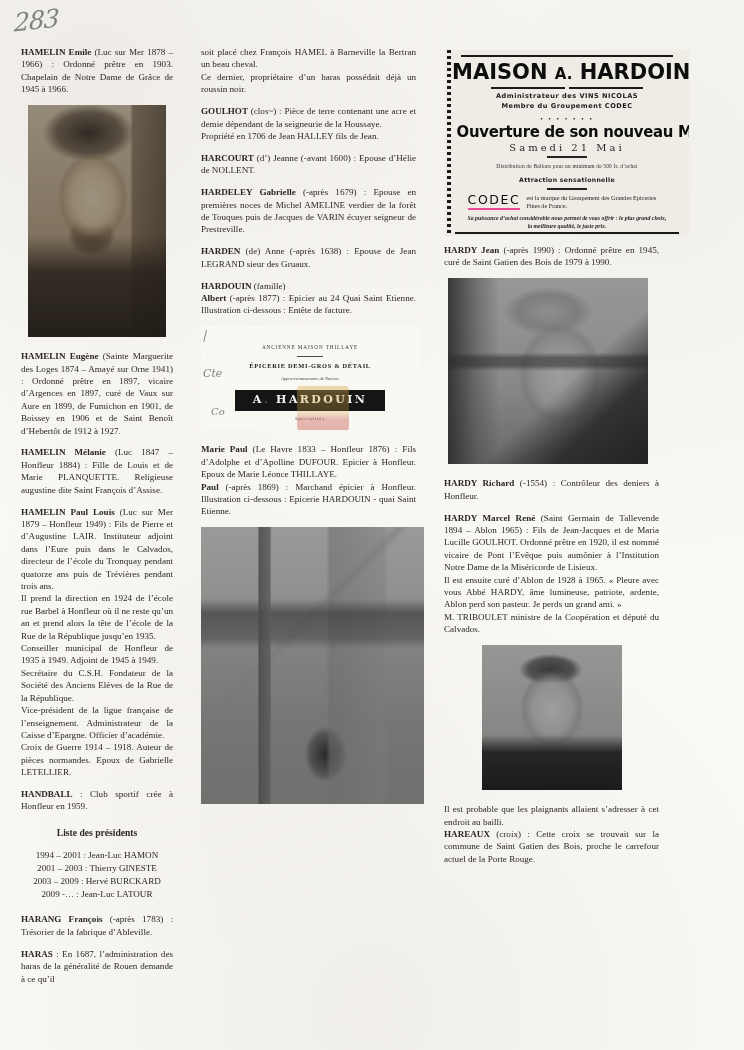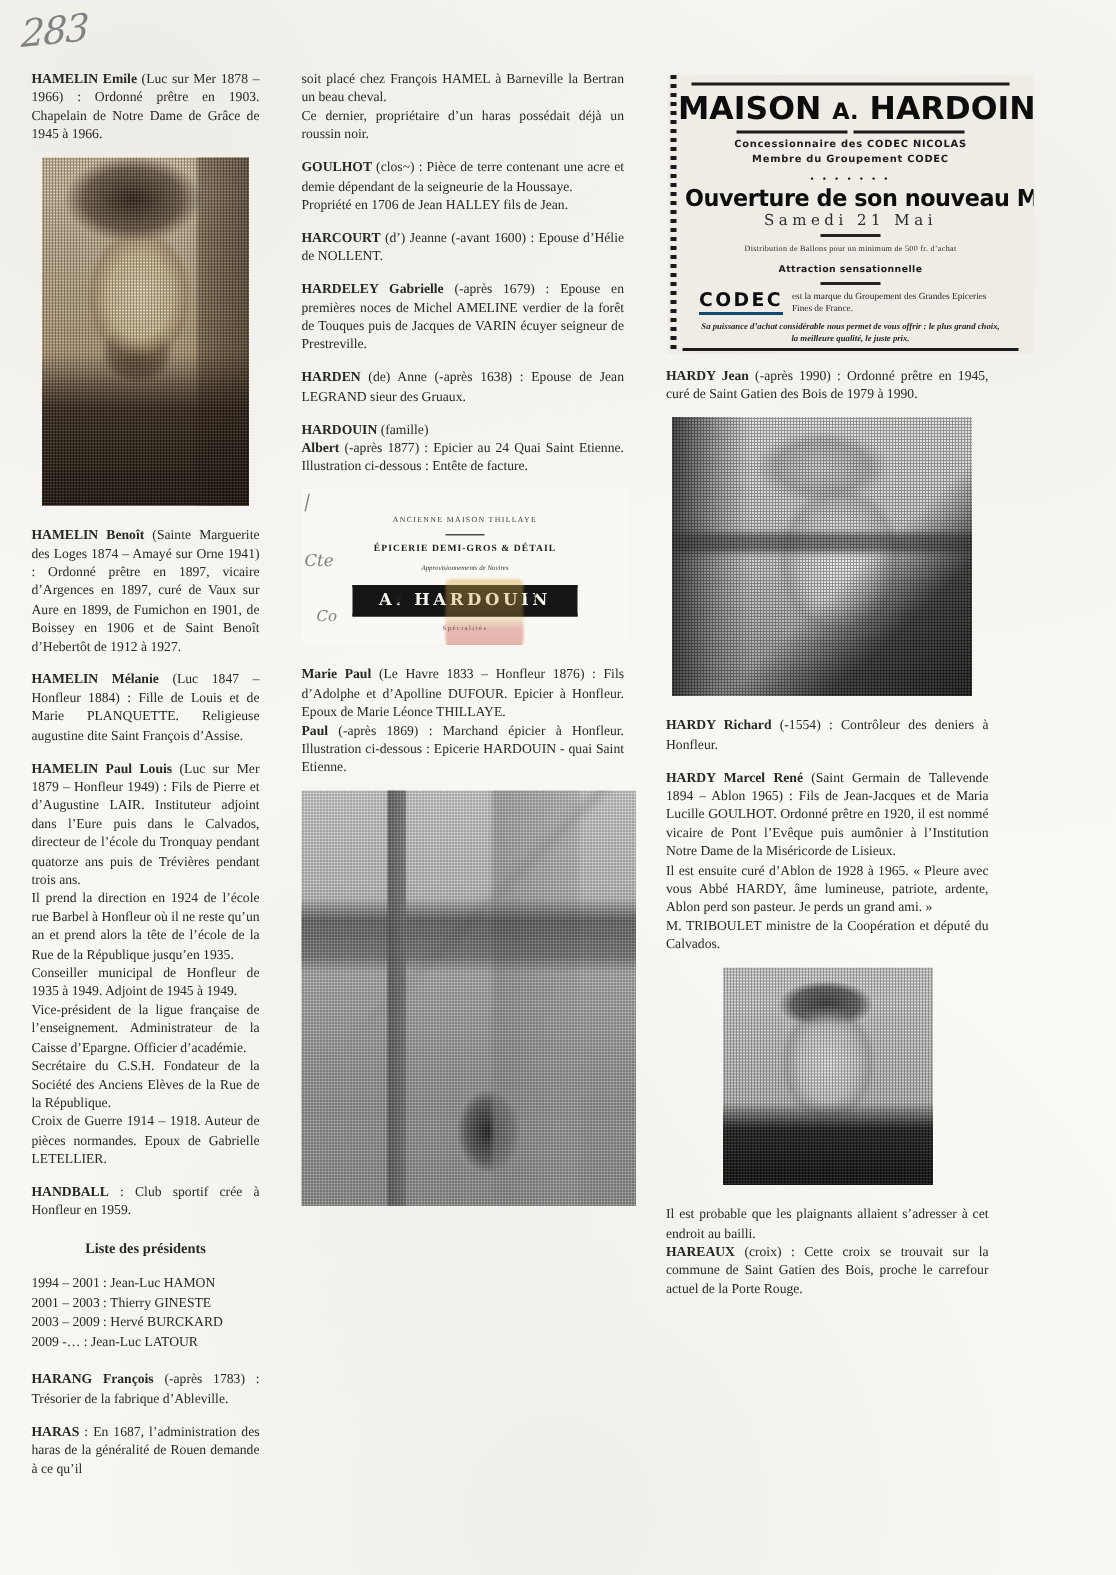--- a/index.html
+++ b/index.html
@@ -86,21 +86,21 @@
   }
   .hw { font-weight: bold; }
   .bold-center {
     font-weight: bold;
     text-align: center;
     margin: 14px 0 10px 0;
     font-size: 9.6px;
   }
   .list-line {
     margin: 0;
-    text-align: left;
+    text-align: center;
     line-height: 12.8px;
     font-family: Liberation Serif, serif;
   }
   .spacer-sm { height: 9px; }
   .spacer-md { height: 13px; }
 
   
   .photo {
     position: relative;
     overflow: hidden;
@@ -389,25 +389,25 @@
   }
   .ad-codec-row {
     display: flex;
     align-items: center;
     justify-content: center;
     gap: 6px;
     margin-top: 4px;
   }
   .ad-codec-word {
     font-family: "DejaVu Sans", sans-serif;
-    font-weight: bold;
+    font-weight: normal;
     font-size: 12.5px;
     letter-spacing: 1.6px;
     color: #0d0d0d;
-    border-bottom: 2px solid #0c4a6e;
+    border-bottom: 2px solid #ec4899;
     padding-bottom: 1px;
   }
   .ad-codec-text {
     font-size: 6.2px;
     line-height: 8px;
     color: #222;
     text-align: left;
     max-width: 140px;
   }
   .ad-italic {
@@ -446,29 +446,29 @@
     <div class="columns">
 
       <div class="col col-1">
 
         <p class="entry"><span class="hw">HAMELIN Emile</span> (Luc sur Mer 1878 – 1966) : Ordonné prêtre en 1903. Chapelain de Notre Dame de Grâce de 1945 à 1966.</p>
 
         <div class="photo halftone portrait-hamelin"></div>
 
         <div class="spacer-md"></div>
 
-        <p class="entry"><span class="hw">HAMELIN Benoît</span> (Sainte Marguerite des Loges 1874 – Amayé sur Orne 1941) : Ordonné prêtre en 1897, vicaire d’Argences en 1897, curé de Vaux sur Aure en 1899, de Fumichon en 1901, de Boissey en 1906 et de Saint Benoît d’Hebertôt de 1912 à 1927.</p>
+        <p class="entry"><span class="hw">HAMELIN Eugène</span> (Sainte Marguerite des Loges 1874 – Amayé sur Orne 1941) : Ordonné prêtre en 1897, vicaire d’Argences en 1897, curé de Vaux sur Aure en 1899, de Fumichon en 1901, de Boissey en 1906 et de Saint Benoît d’Hebertôt de 1912 à 1927.</p>
 
         <p class="entry"><span class="hw">HAMELIN Mélanie</span> (Luc 1847 – Honfleur 1884) : Fille de Louis et de Marie PLANQUETTE. Religieuse augustine dite Saint François d’Assise.</p>
 
         <p class="tight"><span class="hw">HAMELIN Paul Louis</span> (Luc sur Mer 1879 – Honfleur 1949) : Fils de Pierre et d’Augustine LAIR. Instituteur adjoint dans l’Eure puis dans le Calvados, directeur de l’école du Tronquay pendant quatorze ans puis de Trévières pendant trois ans.</p>
         <p class="tight">Il prend la direction en 1924 de l’école rue Barbel à Honfleur où il ne reste qu’un an et prend alors la tête de l’école de la Rue de la République jusqu’en 1935.</p>
         <p class="tight">Conseiller municipal de Honfleur de 1935 à 1949. Adjoint de 1945 à 1949.</p>
+        <p class="tight">Secrétaire du C.S.H. Fondateur de la Société des Anciens Elèves de la Rue de la République.</p>
         <p class="tight">Vice-président de la ligue française de l’enseignement. Administrateur de la Caisse d’Epargne. Officier d’académie.</p>
-        <p class="tight">Secrétaire du C.S.H. Fondateur de la Société des Anciens Elèves de la Rue de la République.</p>
         <p class="entry">Croix de Guerre 1914 – 1918. Auteur de pièces normandes. Epoux de Gabrielle LETELLIER.</p>
 
         <p class="entry"><span class="hw">HANDBALL</span> : Club sportif crée à Honfleur en 1959.</p>
 
         <div class="bold-center">Liste des présidents</div>
 
         <p class="list-line">1994 – 2001 : Jean-Luc HAMON</p>
         <p class="list-line">2001 – 2003 : Thierry GINESTE</p>
         <p class="list-line">2003 – 2009 : Hervé BURCKARD</p>
         <p class="list-line">2009 -… : Jean-Luc LATOUR</p>
@@ -535,21 +535,21 @@
 
           <div class="ad-topline"></div>
 
           <div class="ad-title"><span>MAISON</span> <span class="small">A.</span> <span>HARDOIN</span></div>
 
           <div class="ad-rules">
               <i></i>
               <i></i>
             </div>
 
-          <div class="ad-sub1">Concessionnaire des CODEC NICOLAS</div>
+          <div class="ad-sub1">Administrateur des VINS NICOLAS</div>
           <div class="ad-sub2">Membre du Groupement CODEC</div>
           <div class="ad-dots">• • • • • • •</div>
 
           <div class="ad-headline">Ouverture de son nouveau Magasin</div>
           <div class="ad-date">Samedi 21 Mai</div>
           <div class="ad-mini-rule"></div>
           <div class="ad-line-sm">Distribution de Ballons pour un minimum de 500 fr. d’achat</div>
           <div class="ad-attr">Attraction sensationnelle</div>
           <div class="ad-mini-rule"></div>
 

